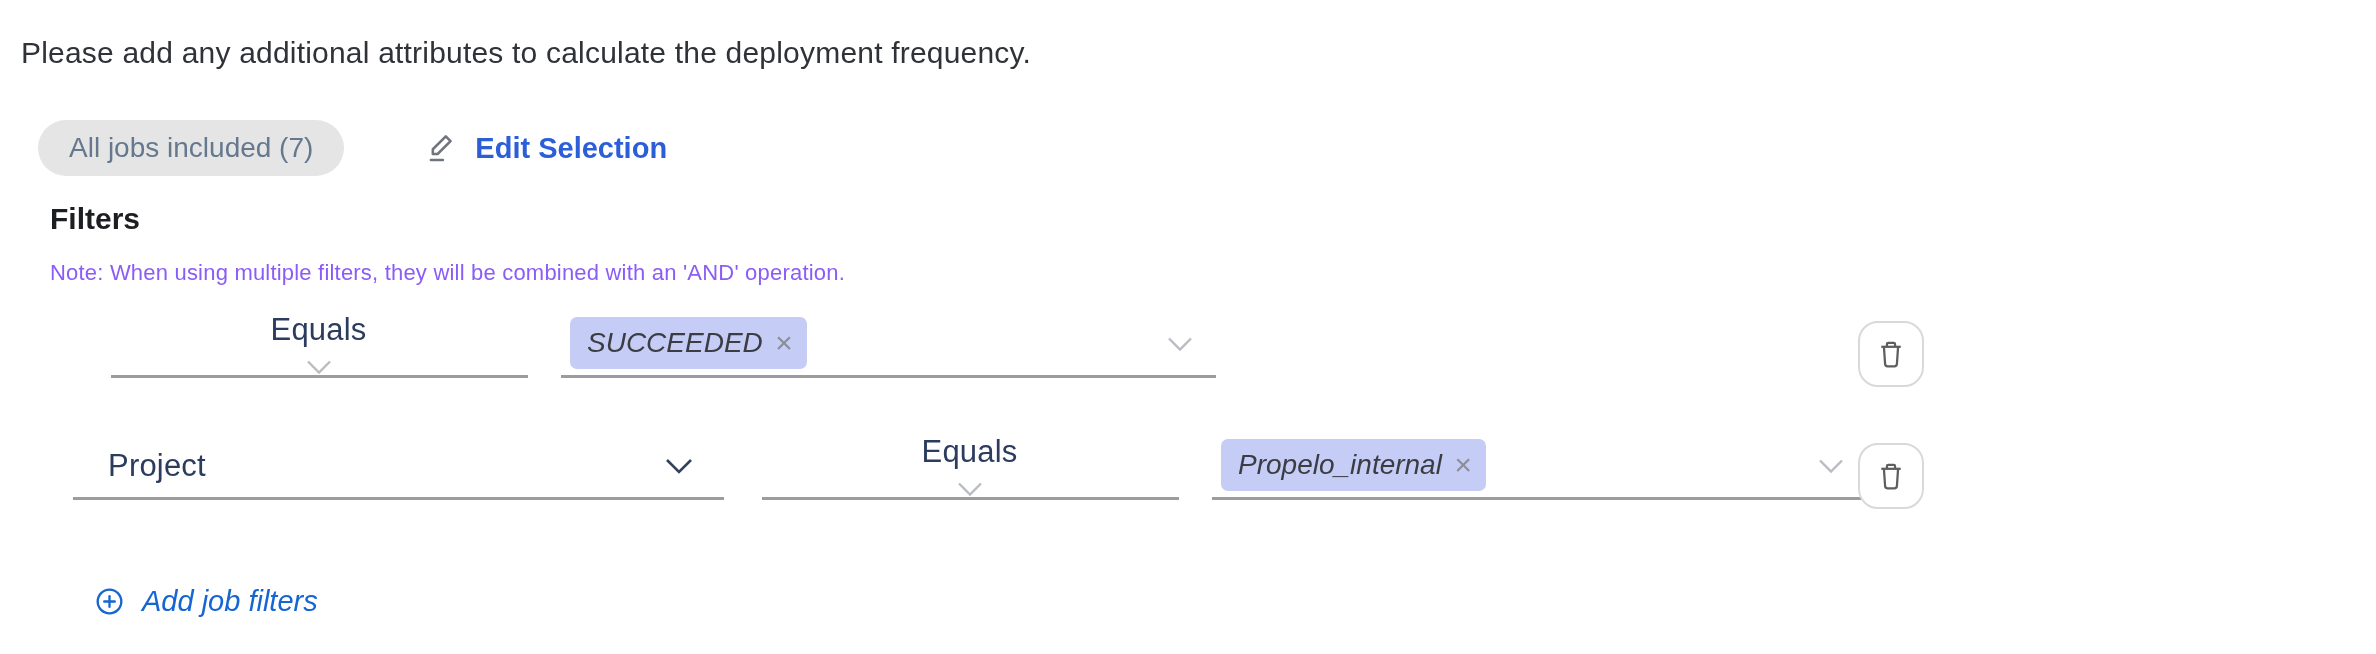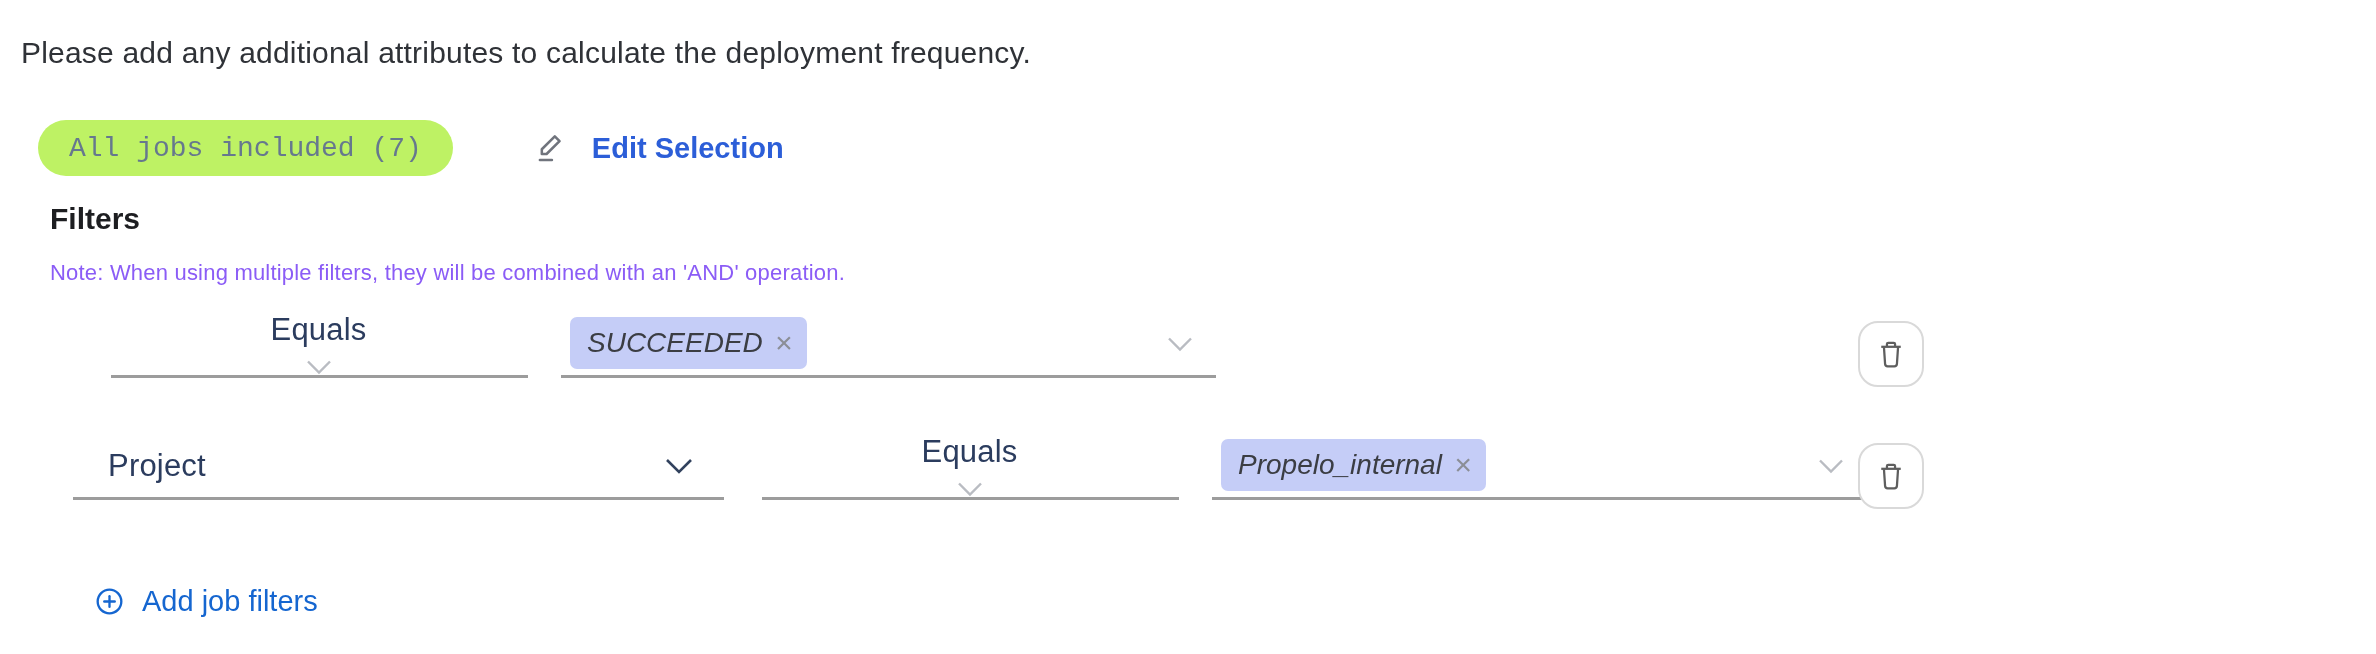--- a/index.html
+++ b/index.html
@@ -27,33 +27,32 @@
     position: absolute;
     left: 38px;
     top: 120px;
     height: 56px;
     display: flex;
     align-items: center;
   }
   .jobs-pill {
     height: 56px;
     border-radius: 28px;
-    background: #bef264;
+    background: #e5e5e5;
     color: #66788e;
     font-size: 28px;
     display: flex;
     align-items: center;
     padding: 0 31px;
     white-space: nowrap;
-    font-family: Liberation Mono, monospace;
   }
   .edit-link {
     display: flex;
     align-items: center;
-    gap: 22px;
+    gap: 14px;
     margin-left: 79px;
     cursor: pointer;
   }
   .edit-link .edit-label {
     font-size: 29px;
     font-weight: bold;
     color: #2c5ed8;
     white-space: nowrap;
   }
 
@@ -154,20 +153,21 @@
     top: 585px;
     display: flex;
     align-items: center;
     gap: 16px;
     cursor: pointer;
   }
   .add-label {
     font-size: 29px;
     color: #1566d0;
     white-space: nowrap;
+    font-style: italic;
   }
 </style>
 </head>
 <body>
 
 <div class="page">
 
   <div class="instruction">Please add any additional attributes to calculate the deployment frequency.</div>
 
   <div class="selection-row">

